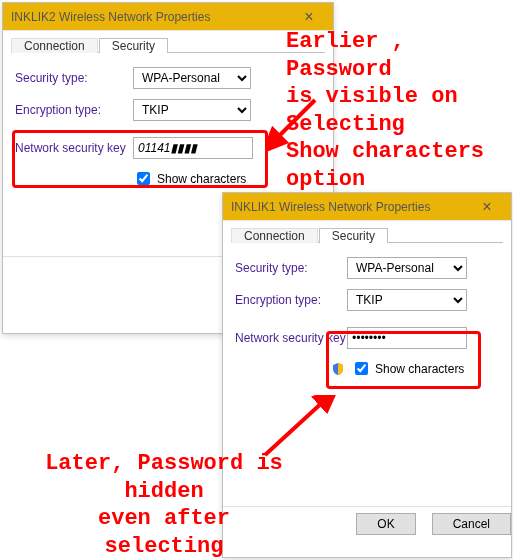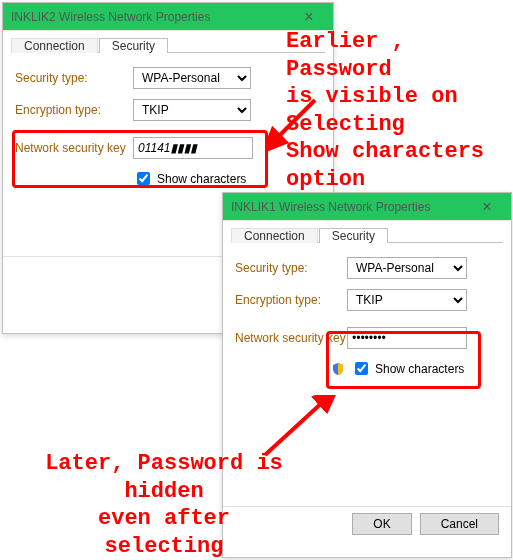--- a/index.html
+++ b/index.html
@@ -19,21 +19,21 @@
     border: 1px solid #c0c0c0;
     background: #fff;
     box-shadow: 0 2px 6px rgba(0,0,0,0.15);
   }
   .titlebar {
     display: flex;
     align-items: center;
     justify-content: space-between;
     height: 28px;
     padding: 0 4px 0 8px;
-    background: #22c55e;
+    background: #eab308;
     border-bottom: 1px solid #e8e8e8;
     color: #555;
   }
   .close-x {
     width: 40px;
     text-align: center;
     font-size: 16px;
     color: #555;
   }
   .tabs {
@@ -60,42 +60,42 @@
   .form {
     padding: 14px 12px 8px 12px;
   }
   .row {
     display: flex;
     align-items: center;
     margin-bottom: 10px;
   }
   .row label {
     width: 118px;
-    color: #a16207;
+    color: #4c1d95;
   }
   select,input[type=text] {
     font: inherit;
     border: 1px solid #adadad;
     background: #fff;
     padding: 2px 4px;
     height: 22px;
   }
   select { width: 118px; }
   input[type=text] { width: 120px; font-style: italic; }
   .show-chars {
     margin-left: 118px;
     display: flex;
     align-items: center;
     gap: 4px;
   }
   .buttons {
     display: flex;
     justify-content: flex-end;
-    gap: 8px;
-    padding: 6px 12px 10px;
+    gap: 16px;
+    padding: 6px 0 10px;
     border-top: 1px solid #e0e0e0;
     margin-top: 60px;
   }
   button.dlg-btn {
     font: inherit;
     padding: 3px 20px;
     border: 1px solid #adadad;
     background: #e1e1e1;
   }
   

